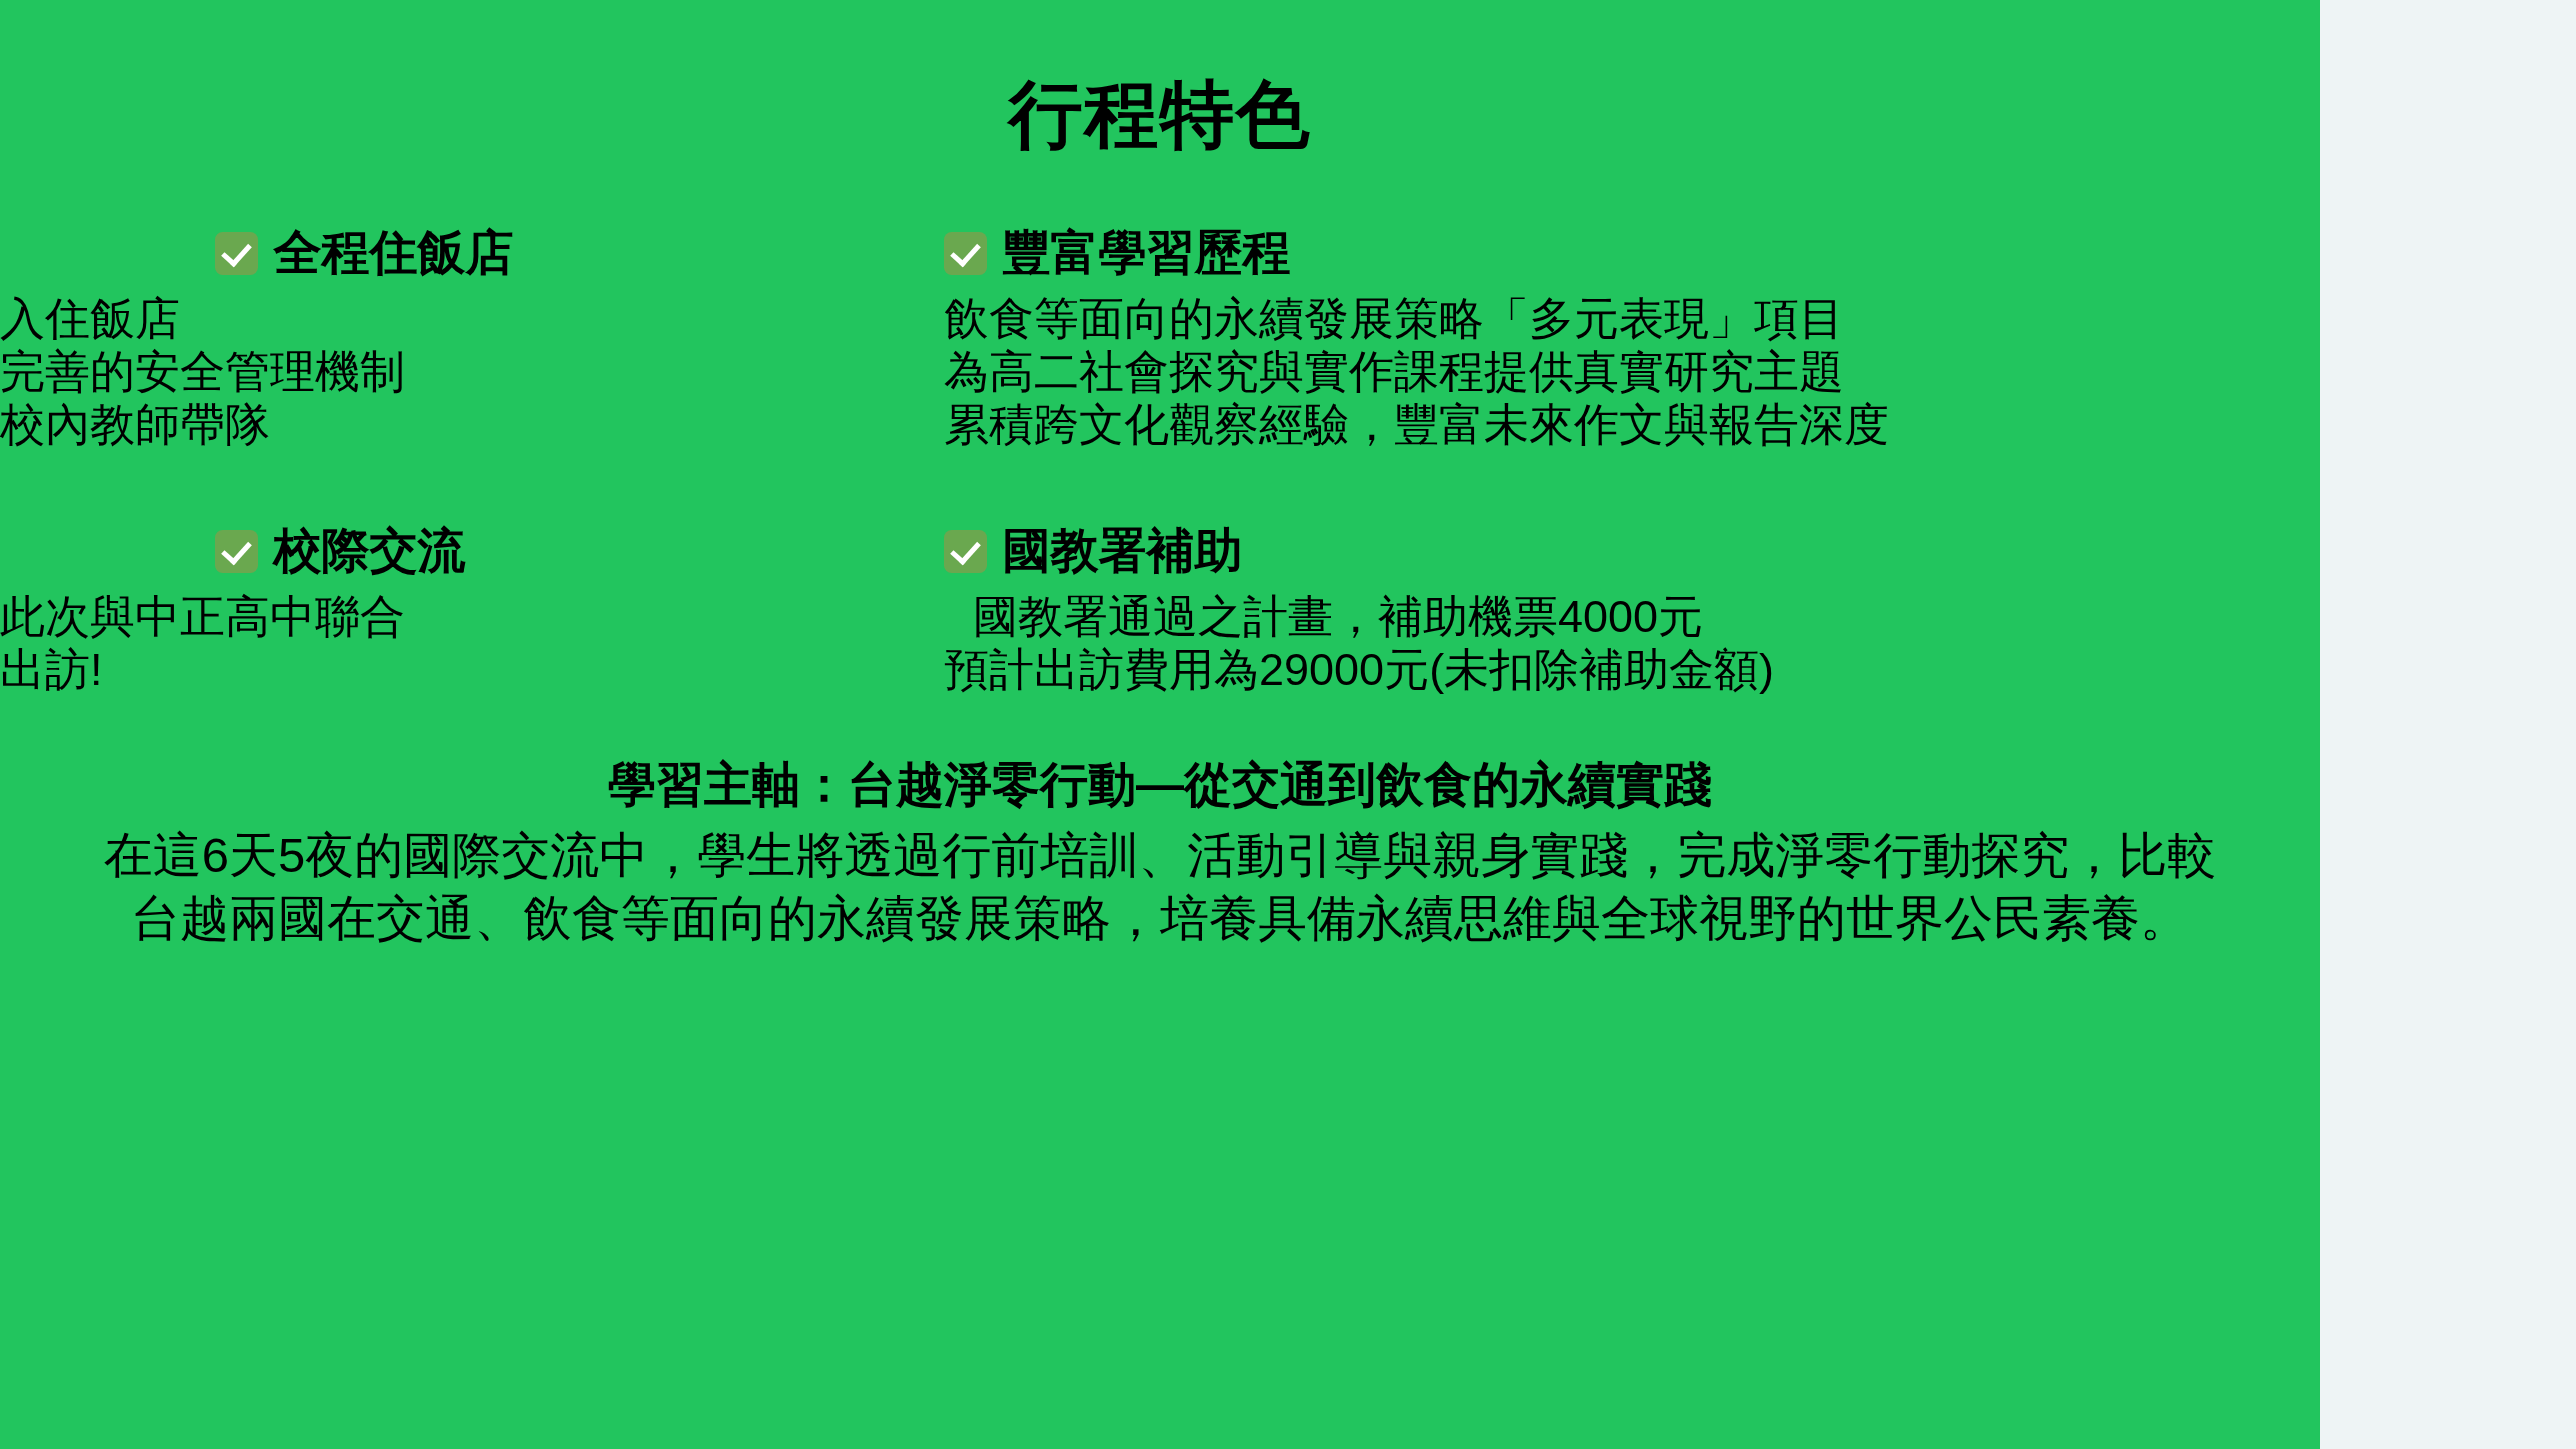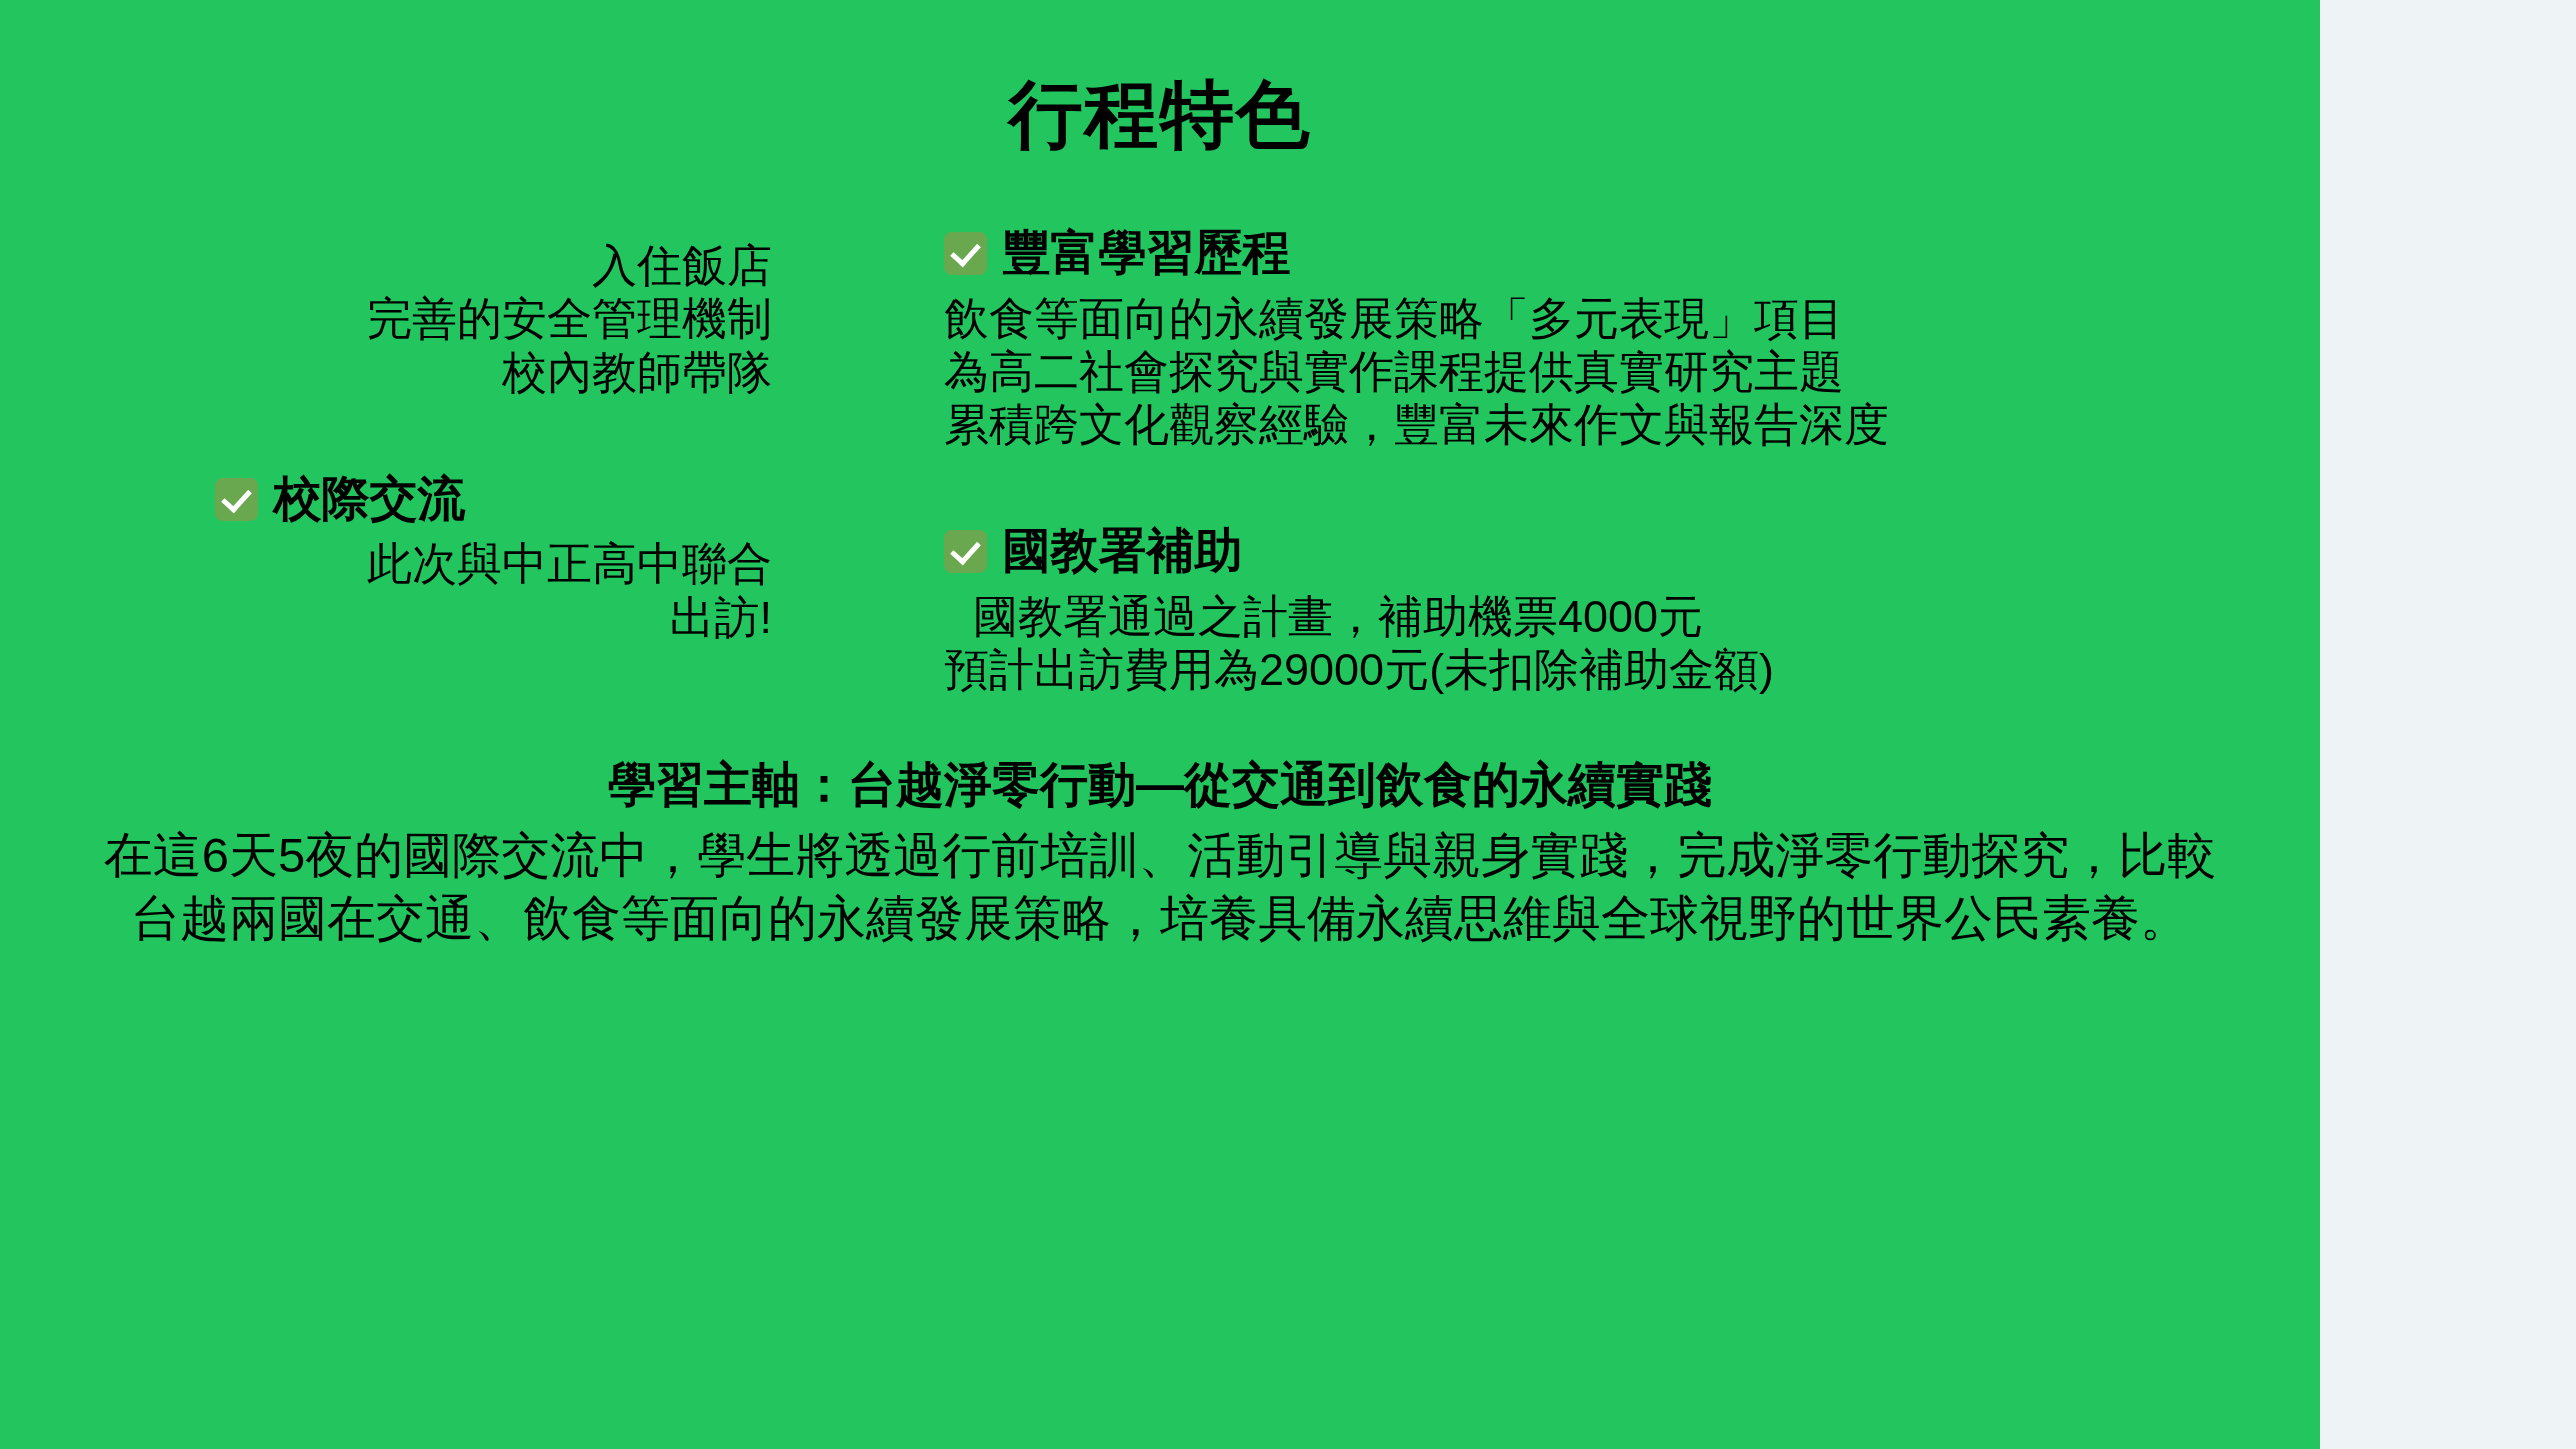--- a/index.html
+++ b/index.html
@@ -75,21 +75,21 @@
     border: solid #ffffff;
     border-width: 0 5.2px 5.2px 0;
     transform: rotate(42deg);
   }
   .feature-lines {
     margin-top: 12px;
     font-size: 45px;
     line-height: 1.18;
   }
   .col-left .feature-lines {
-    text-align: right;
+    text-align: left;
     padding-right: 155px;
   }
   .col-right .feature-lines {
     text-align: left;
     padding-left: 17px;
   }
   .feature-lines div {
     white-space: nowrap;
   }
   .block-gap {
@@ -123,20 +123,24 @@
 
 <div class="page">
 
   <div class="title">行程特色</div>
 
   <div class="features">
 
     <div class="col-left">
 
       <div class="feature">
+        <div class="feature-head">
+          <span class="check"></span>
+          <span>全程住飯店</span>
+        </div>
         <div class="feature-lines">
           <div>入住飯店</div>
           <div>完善的安全管理機制</div>
           <div>校內教師帶隊</div>
         </div>
       </div>
 
       <div class="block-gap"></div>
 
       <div class="feature">

